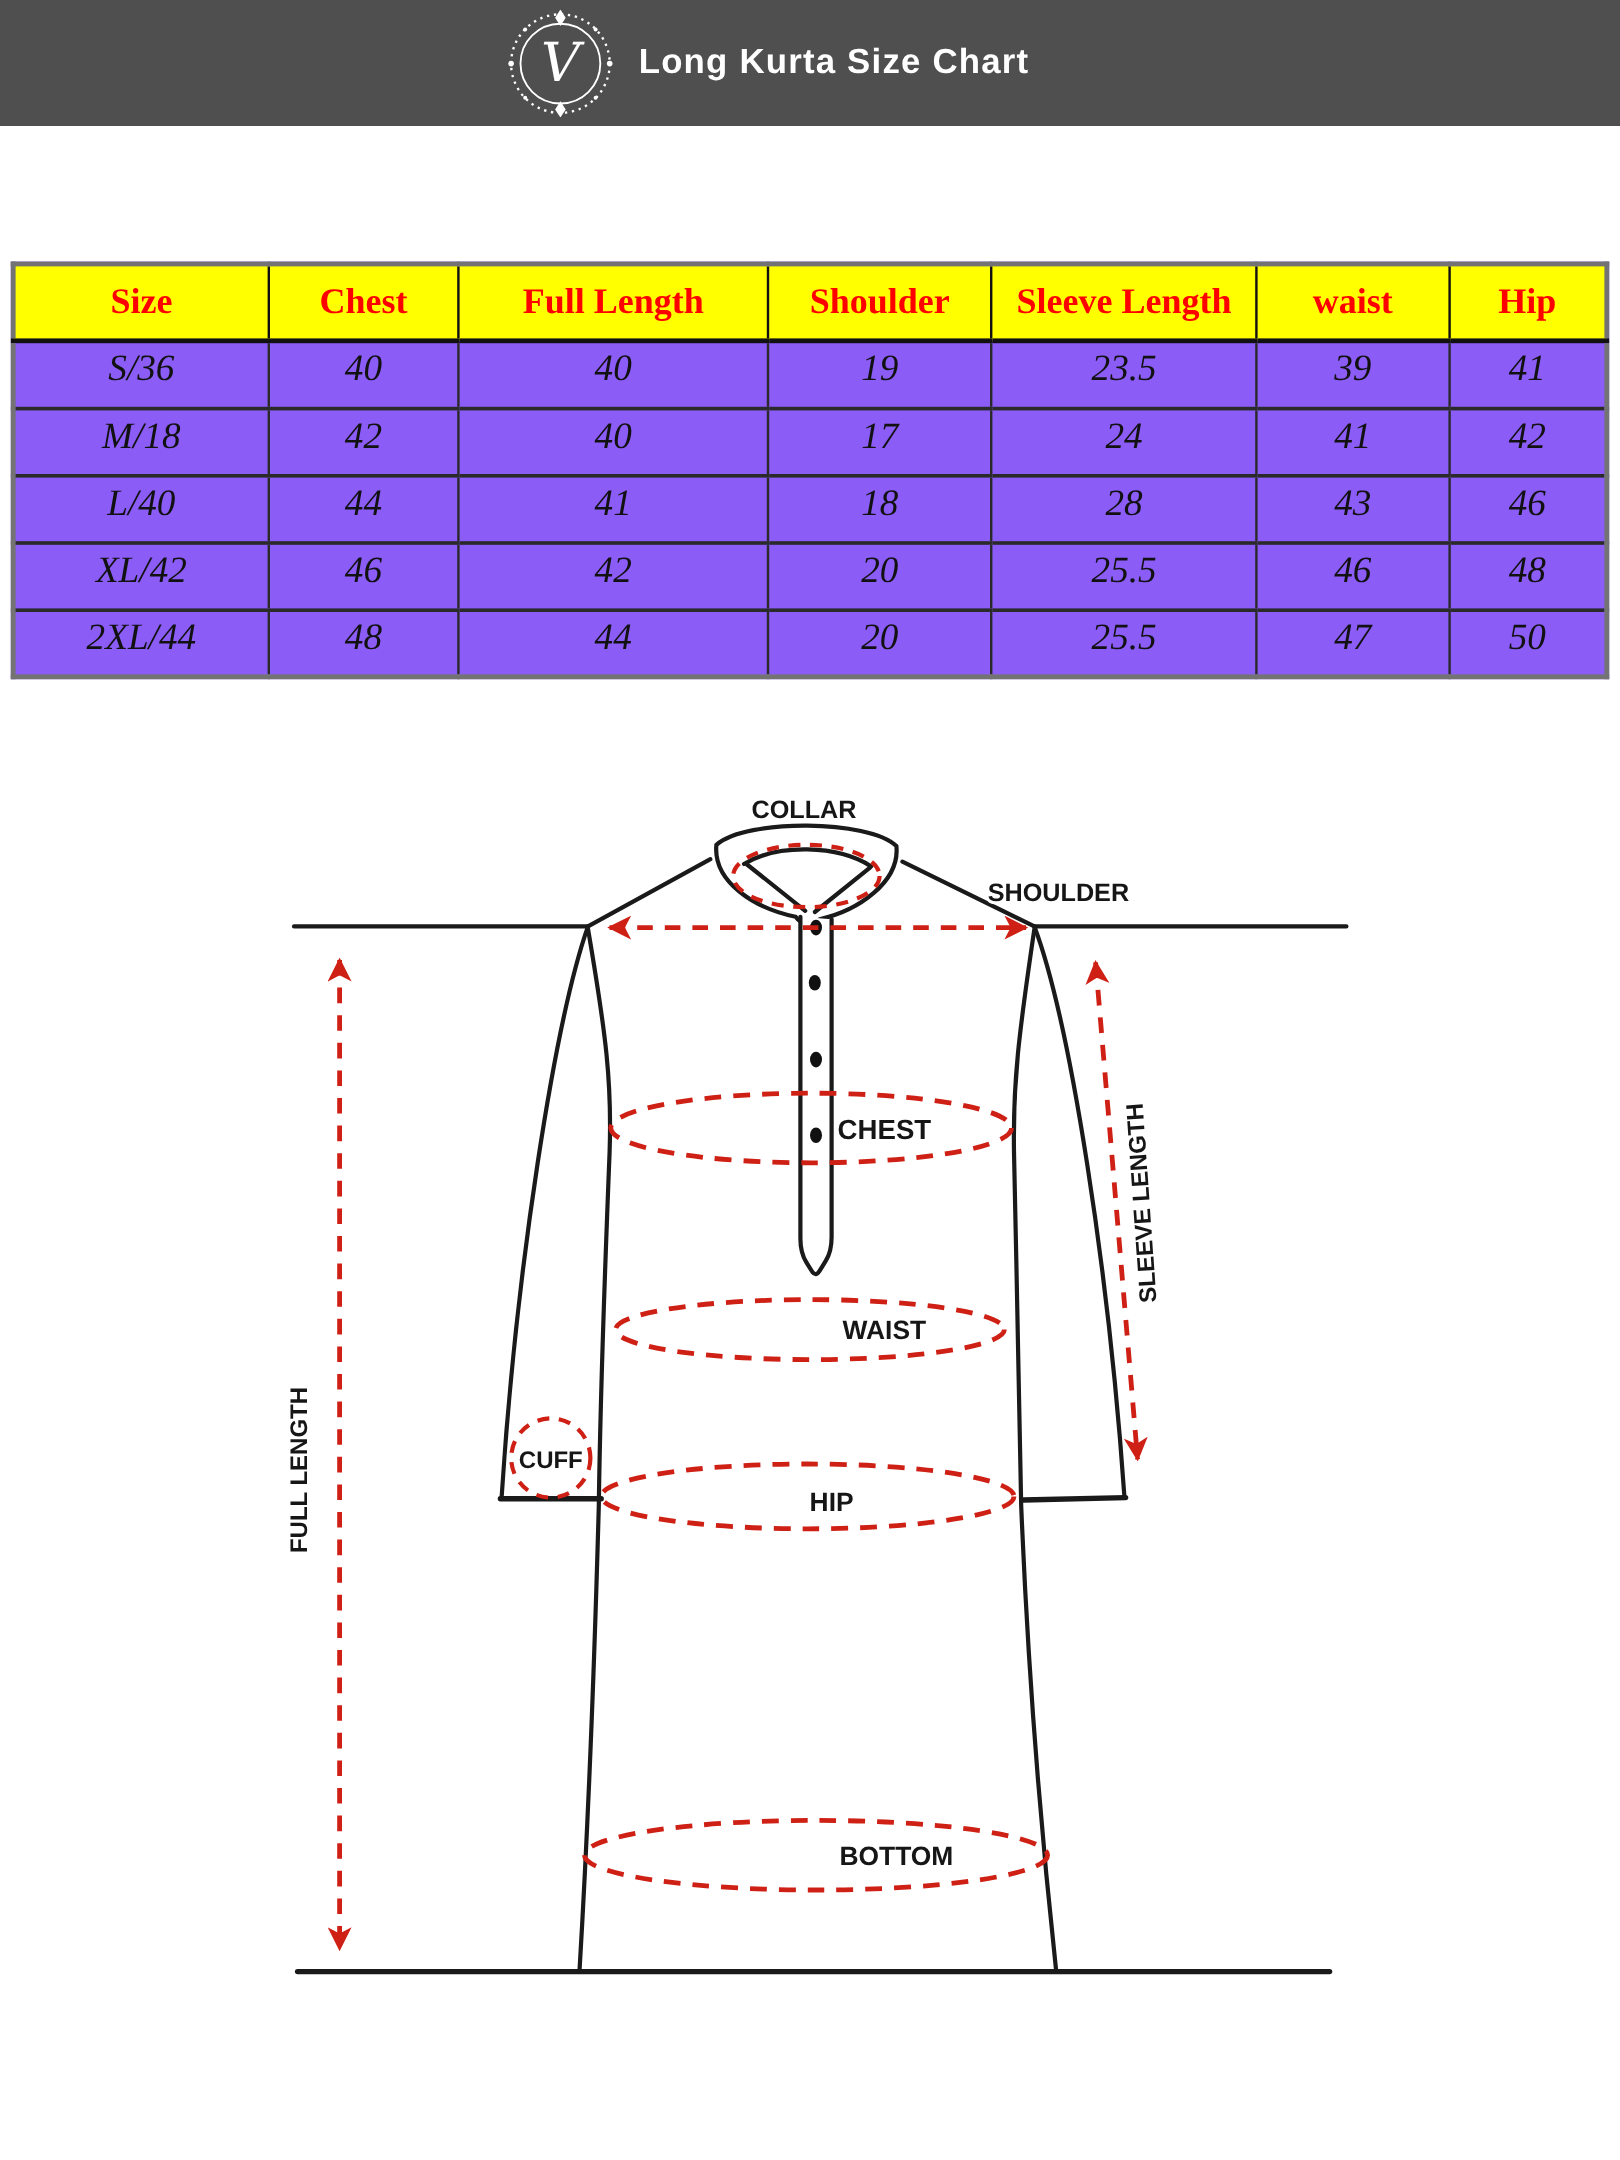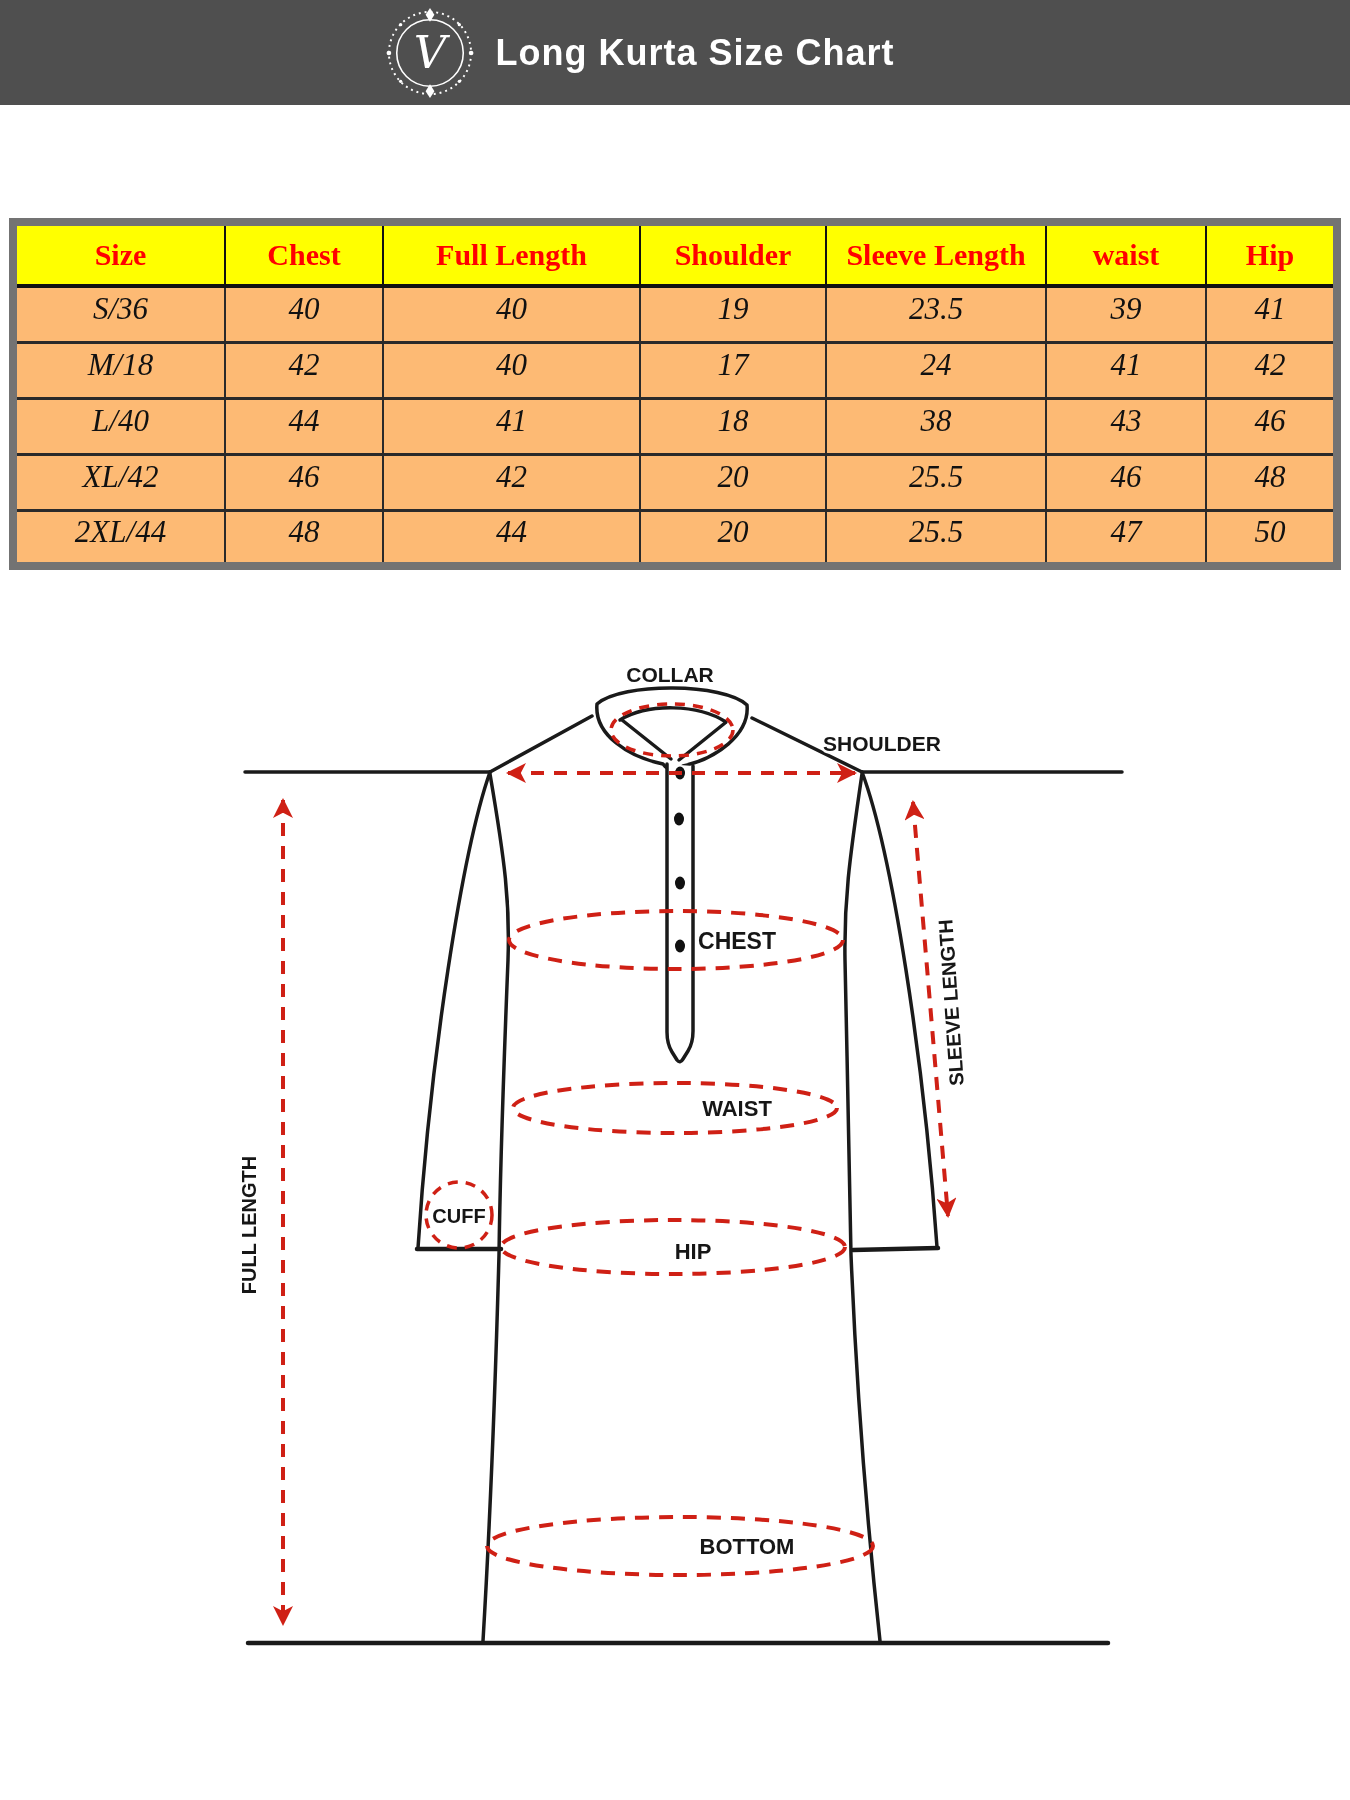--- a/index.html
+++ b/index.html
@@ -26,34 +26,34 @@
     position:absolute;left:0;top:0;width:1350px;height:105px;
     background:var(--bar-bg);
     display:flex;align-items:center;justify-content:center;
   }
   .topbar-inner{
     display:flex;align-items:center;gap:20px;
     transform:translateX(-35px);
   }
   .brand-title{
     color:var(--bar-fg);
-    font-size:36px;font-weight:700;letter-spacing:1px;
+    font-size:29px;font-weight:700;letter-spacing:1px;
     font-family:"Liberation Sans","DejaVu Sans",sans-serif;
   }
 
   
   .size-table-wrap{
     position:absolute;left:9px;top:218px;width:1332px;
   }
   table.size-table{
     width:100%;
     border-collapse:collapse;
     table-layout:fixed;
-    border:8px solid #737373;
-    background:#fdba74;
+    border:4px solid #737373;
+    background:#8b5cf6;
   }
   table.size-table col.c0{width:212px;}
   table.size-table col.c1{width:158px;}
   table.size-table col.c2{width:257px;}
   table.size-table col.c3{width:186px;}
   table.size-table col.c4{width:220px;}
   table.size-table col.c5{width:160px;}
   table.size-table col.c6{width:131px;}
   table.size-table th{
     background:var(--thead-bg);
@@ -153,21 +153,21 @@
             <td>17</td>
             <td>24</td>
             <td>41</td>
             <td>42</td>
           </tr>
           <tr>
             <td>L/40</td>
             <td>44</td>
             <td>41</td>
             <td>18</td>
-            <td>38</td>
+            <td>28</td>
             <td>43</td>
             <td>46</td>
           </tr>
           <tr>
             <td>XL/42</td>
             <td>46</td>
             <td>42</td>
             <td>20</td>
             <td>25.5</td>
             <td>46</td>

